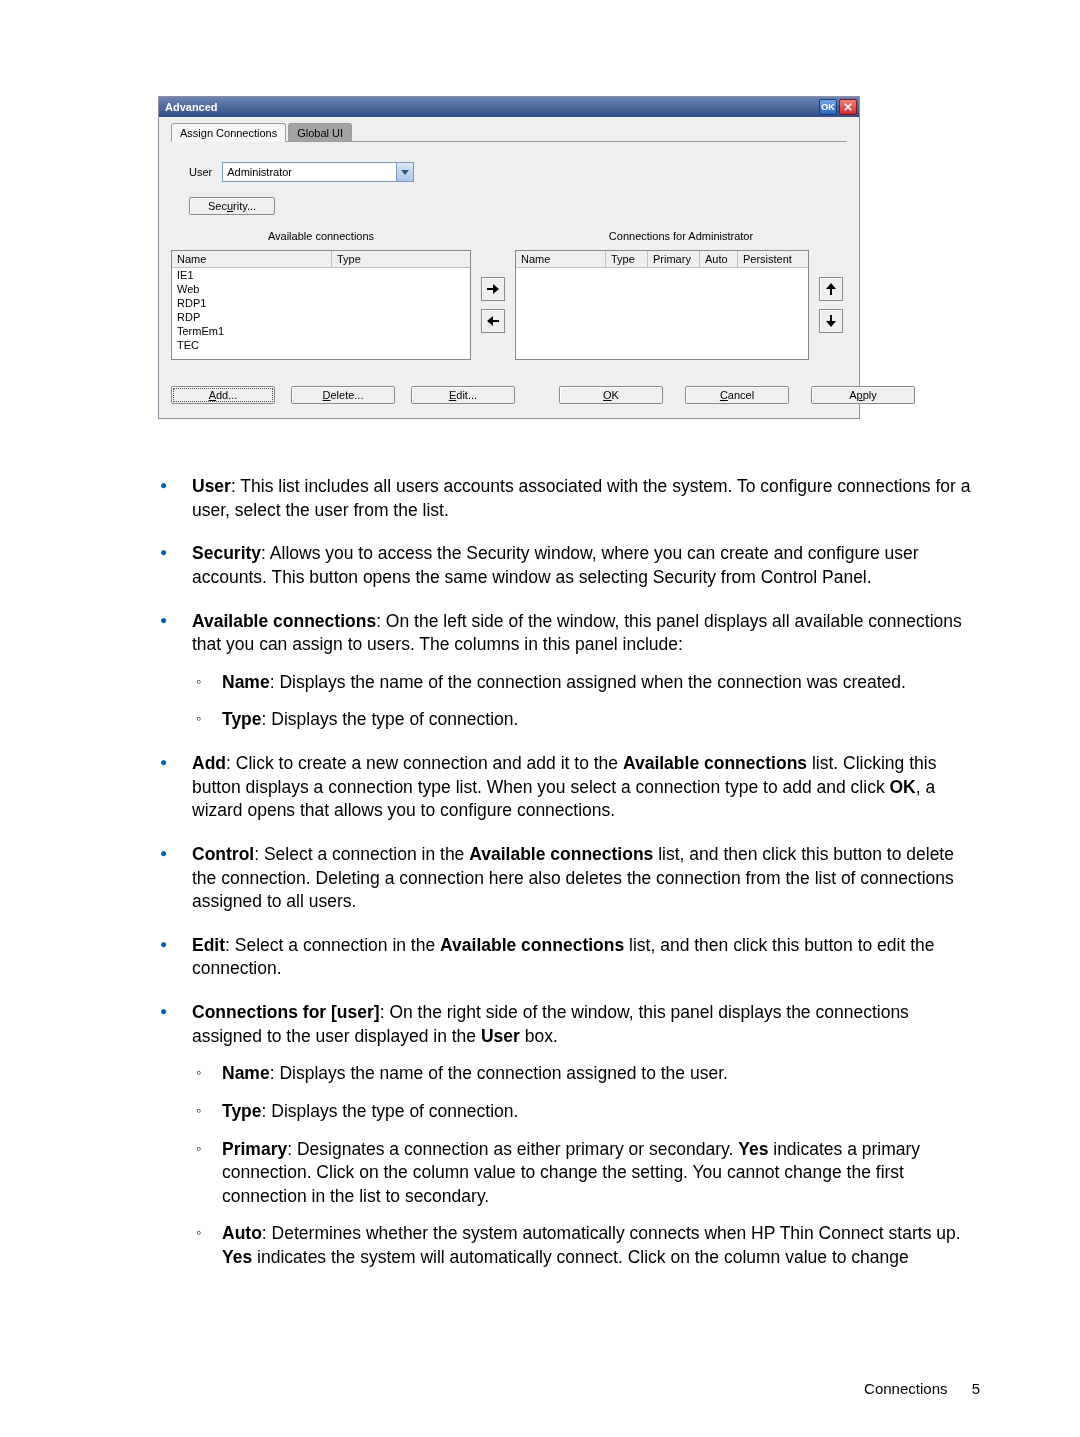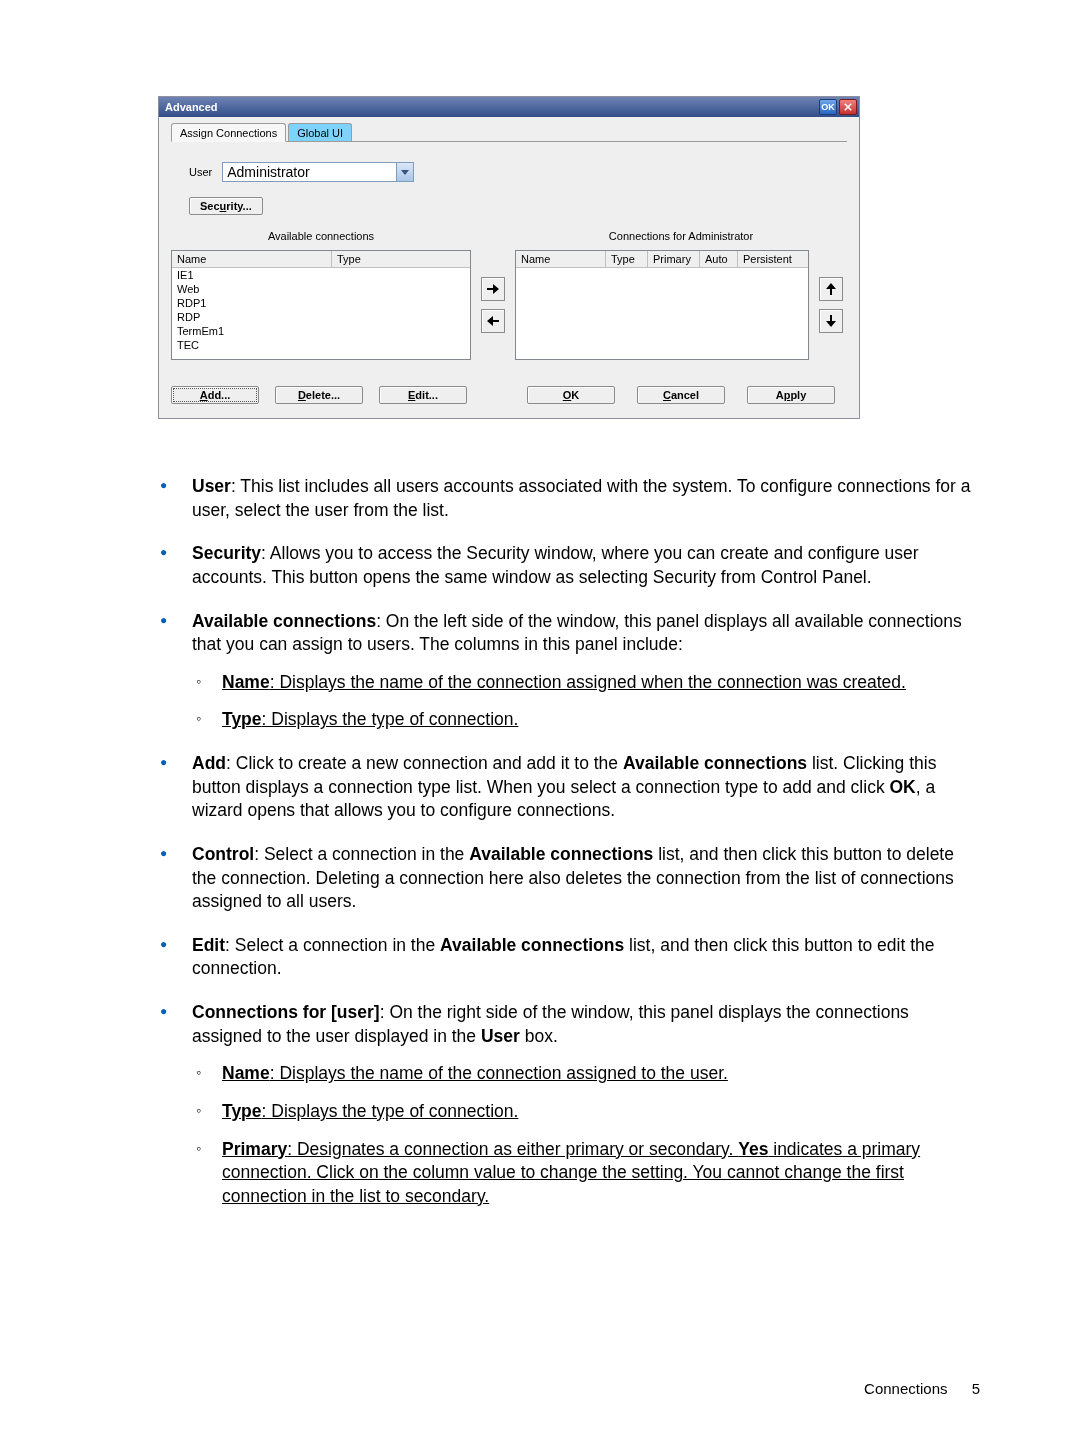--- a/index.html
+++ b/index.html
@@ -66,21 +66,21 @@
     align-items: flex-end;
     height: 22px;
     margin-top: 2px;
     border-bottom: 1px solid #9c9c9c;
   }
   .tab {
     font-size: 11px;
     padding: 3px 8px 2px 8px;
     border: 1px solid #9c9c9c;
     border-bottom: none;
-    background: #7dd3fc;
+    background: #a3a3a3;
     margin-right: 2px;
     border-top-left-radius: 3px;
     border-top-right-radius: 3px;
     position: relative;
   }
   .tab.active {
     background: #f7f7f7;
     top: 1px;
     border-bottom: 1px solid #f7f7f7;
   }
@@ -92,21 +92,21 @@
     font-size: 11px;
   }
   .user-label { margin-right: 10px; }
   .combo {
     display: flex;
     align-items: stretch;
     border: 1px solid #7f9db9;
     background: #fff;
     height: 18px;
     width: 190px;
-    font-size: 14px;
+    font-size: 11px;
     justify-content: center;
   }
   .combo-text {
     flex: 1;
     padding: 2px 4px;
     display: flex;
     align-items: center;
   }
   .combo-btn {
     width: 16px;
@@ -116,28 +116,27 @@
     align-items: center;
     justify-content: center;
   }
   .combo-btn svg { width: 8px; height: 5px; }
 
   .security-row {
     margin: 14px 0 0 18px;
   }
   .btn {
     font-size: 11px;
-    padding: 2px 10px;
+    padding: 2px 18px;
     background: #efefef;
     border: 1px solid #8b8b8b;
     border-radius: 2px;
     box-shadow: inset 1px 1px 0 #fff;
     cursor: default;
     text-align: center;
-    font-weight: bold;
   }
   .btn.focus {
     outline: 1px dotted #555;
     outline-offset: -3px;
   }
   .btn .ul { text-decoration: underline; }
 
   .panels-header {
     display: flex;
     margin-top: 16px;
@@ -260,21 +259,20 @@
     position: absolute;
     left: 2px;
     top: 2px;
     color: #0060b4;
     font-size: 12px;
   }
   ul.sub-list {
     list-style: none;
     padding: 0;
     margin: 14px 0 0 0;
-    text-decoration: underline;
   }
   ul.sub-list > li {
     position: relative;
     padding-left: 30px;
     margin: 0 0 14px 0;
   }
   ul.sub-list > li::before {
     content: "◦";
     position: absolute;
     left: 4px;
@@ -458,20 +456,23 @@
         <ul class="sub-list">
           <li>
             <span class="bold">Name</span><span>: Displays the name of the connection assigned to the user.</span>
           </li>
           <li>
             <span class="bold">Type</span><span>: Displays the type of connection.</span>
           </li>
           <li>
             <span class="bold">Primary</span><span>: Designates a connection as either primary or secondary. </span><span class="bold">Yes</span><span> indicates a primary connection. Click on the column value to change the setting. You cannot change the first connection in the list to secondary.</span>
           </li>
+          <li>
+            <span class="bold">Auto</span><span>: Determines whether the system automatically connects when HP Thin Connect starts up. </span><span class="bold">Yes</span><span> indicates the system will automatically connect. Click on the column value to change</span>
+          </li>
         </ul>
       </li>
     </ul>
   </div>
 
   <div class="footer">
     <span>Connections</span>
     <span class="pgnum">5</span>
   </div>
 

